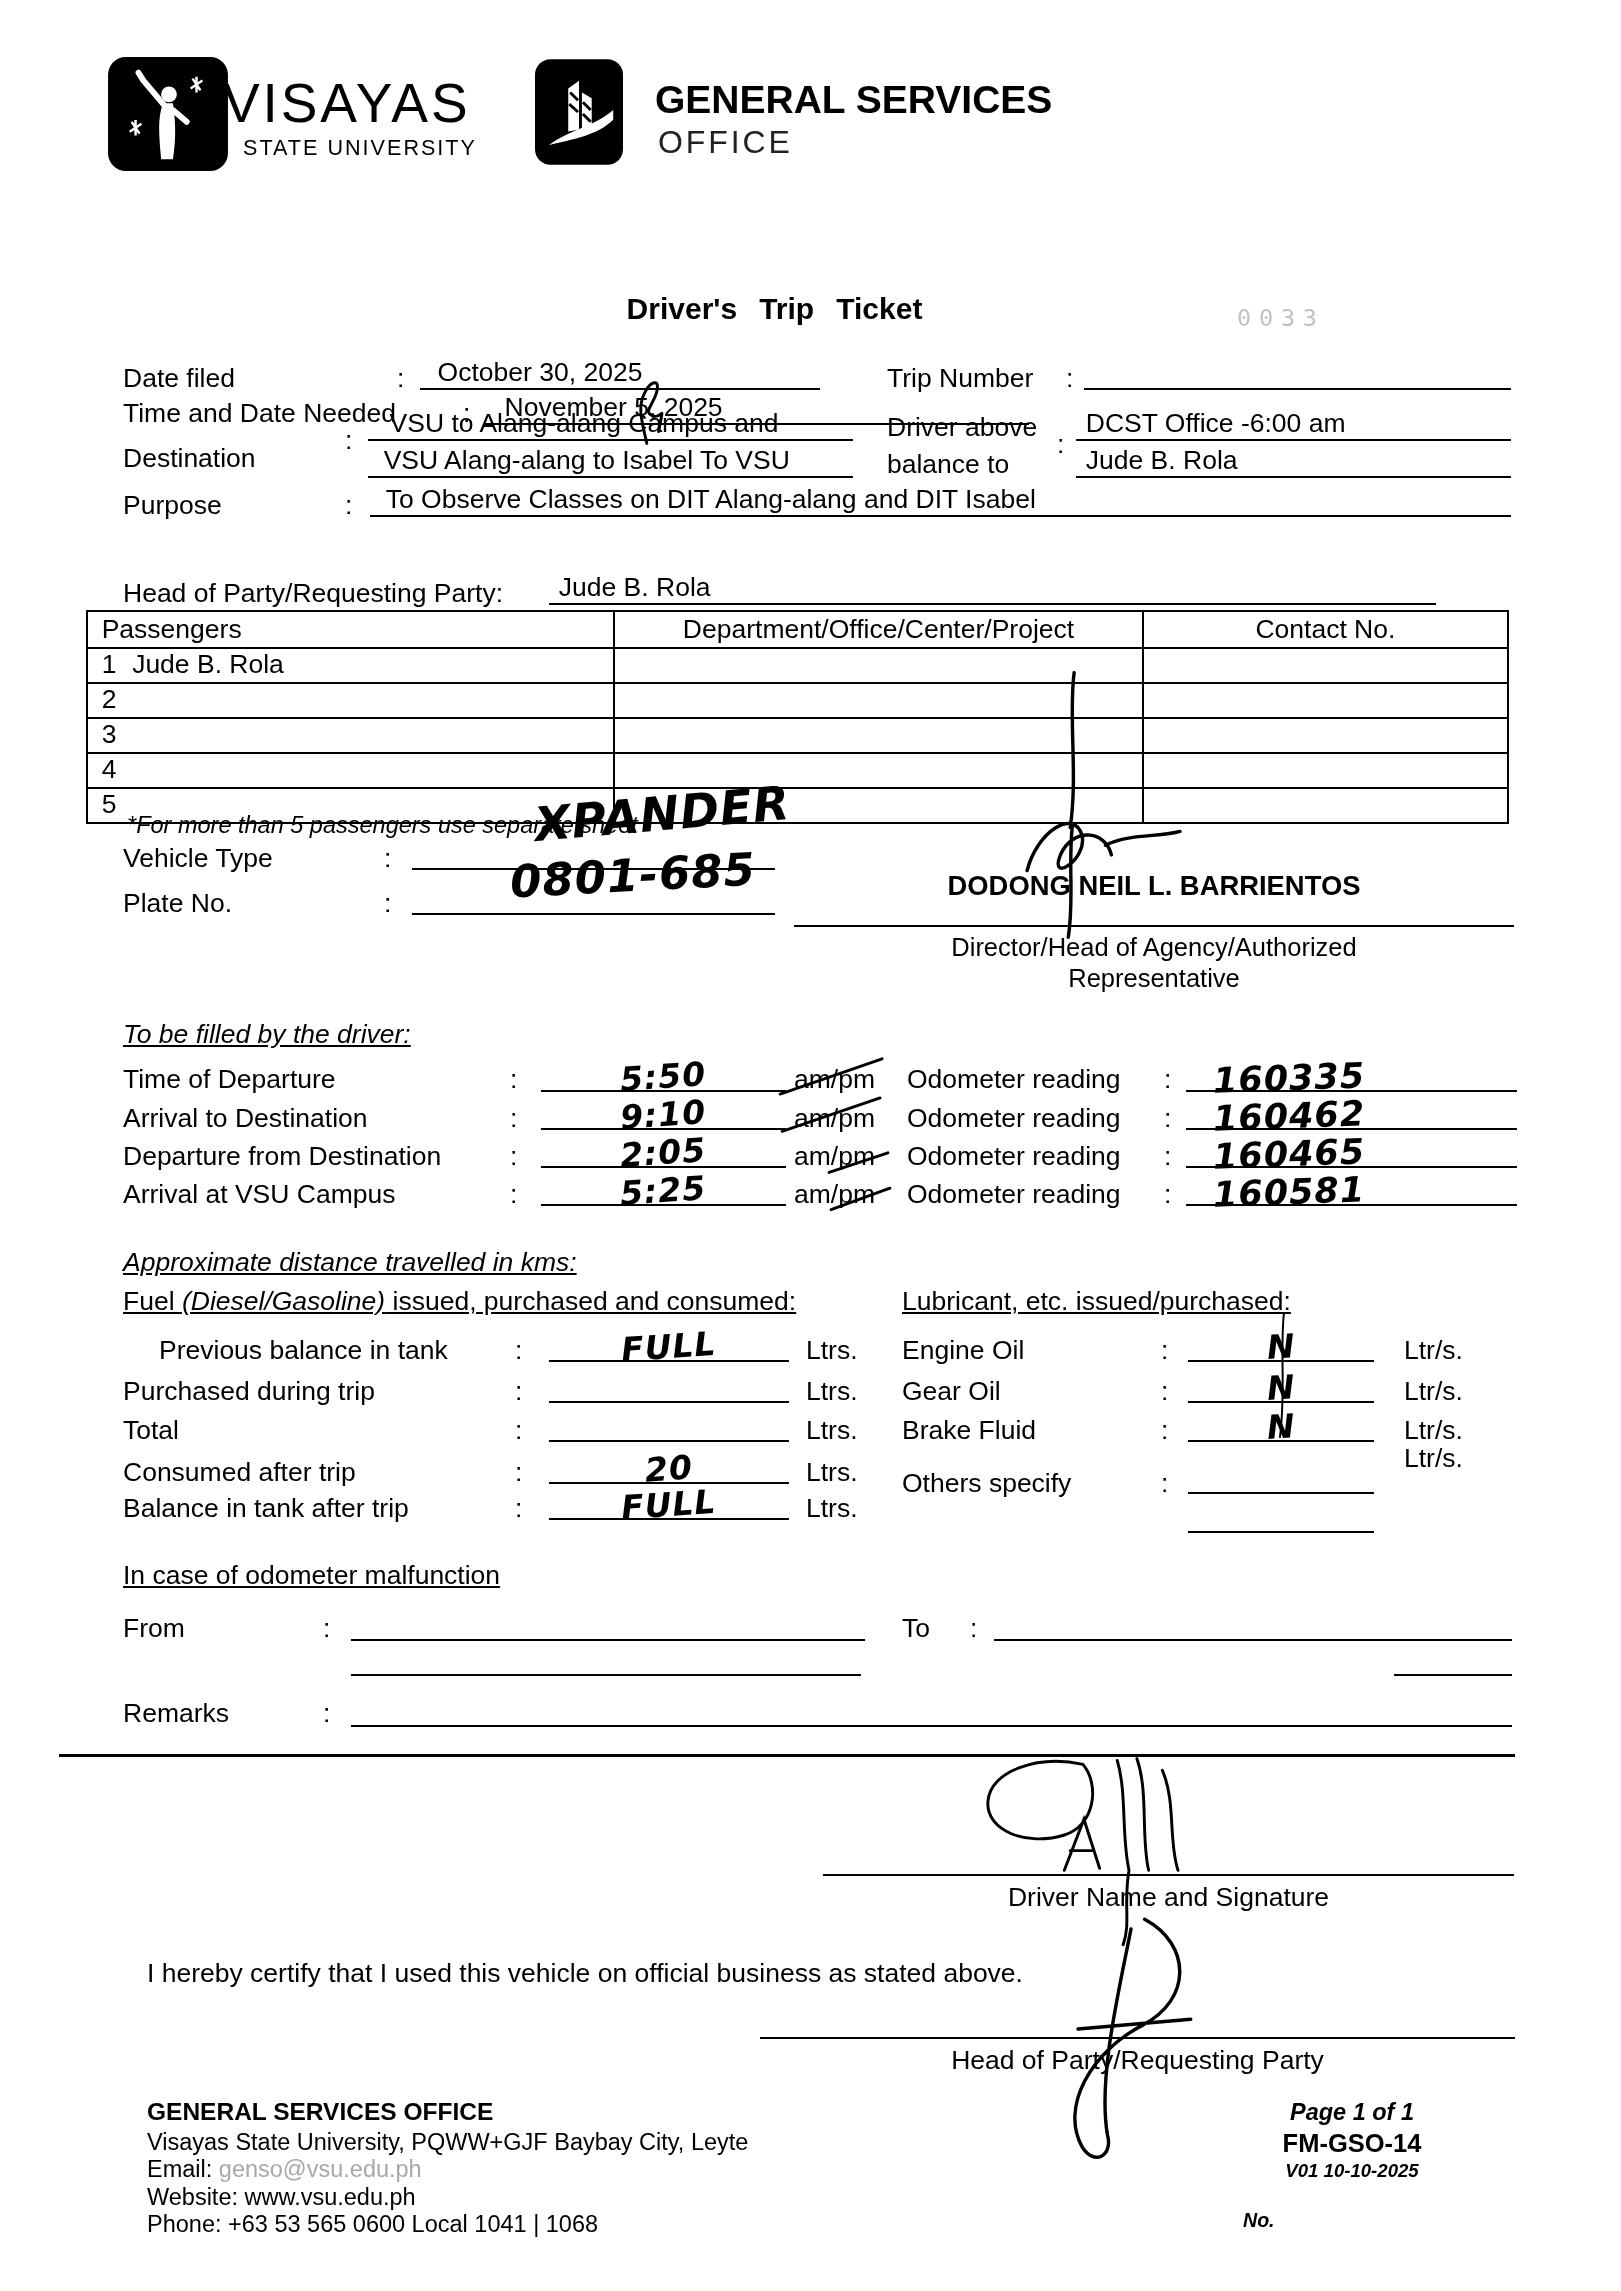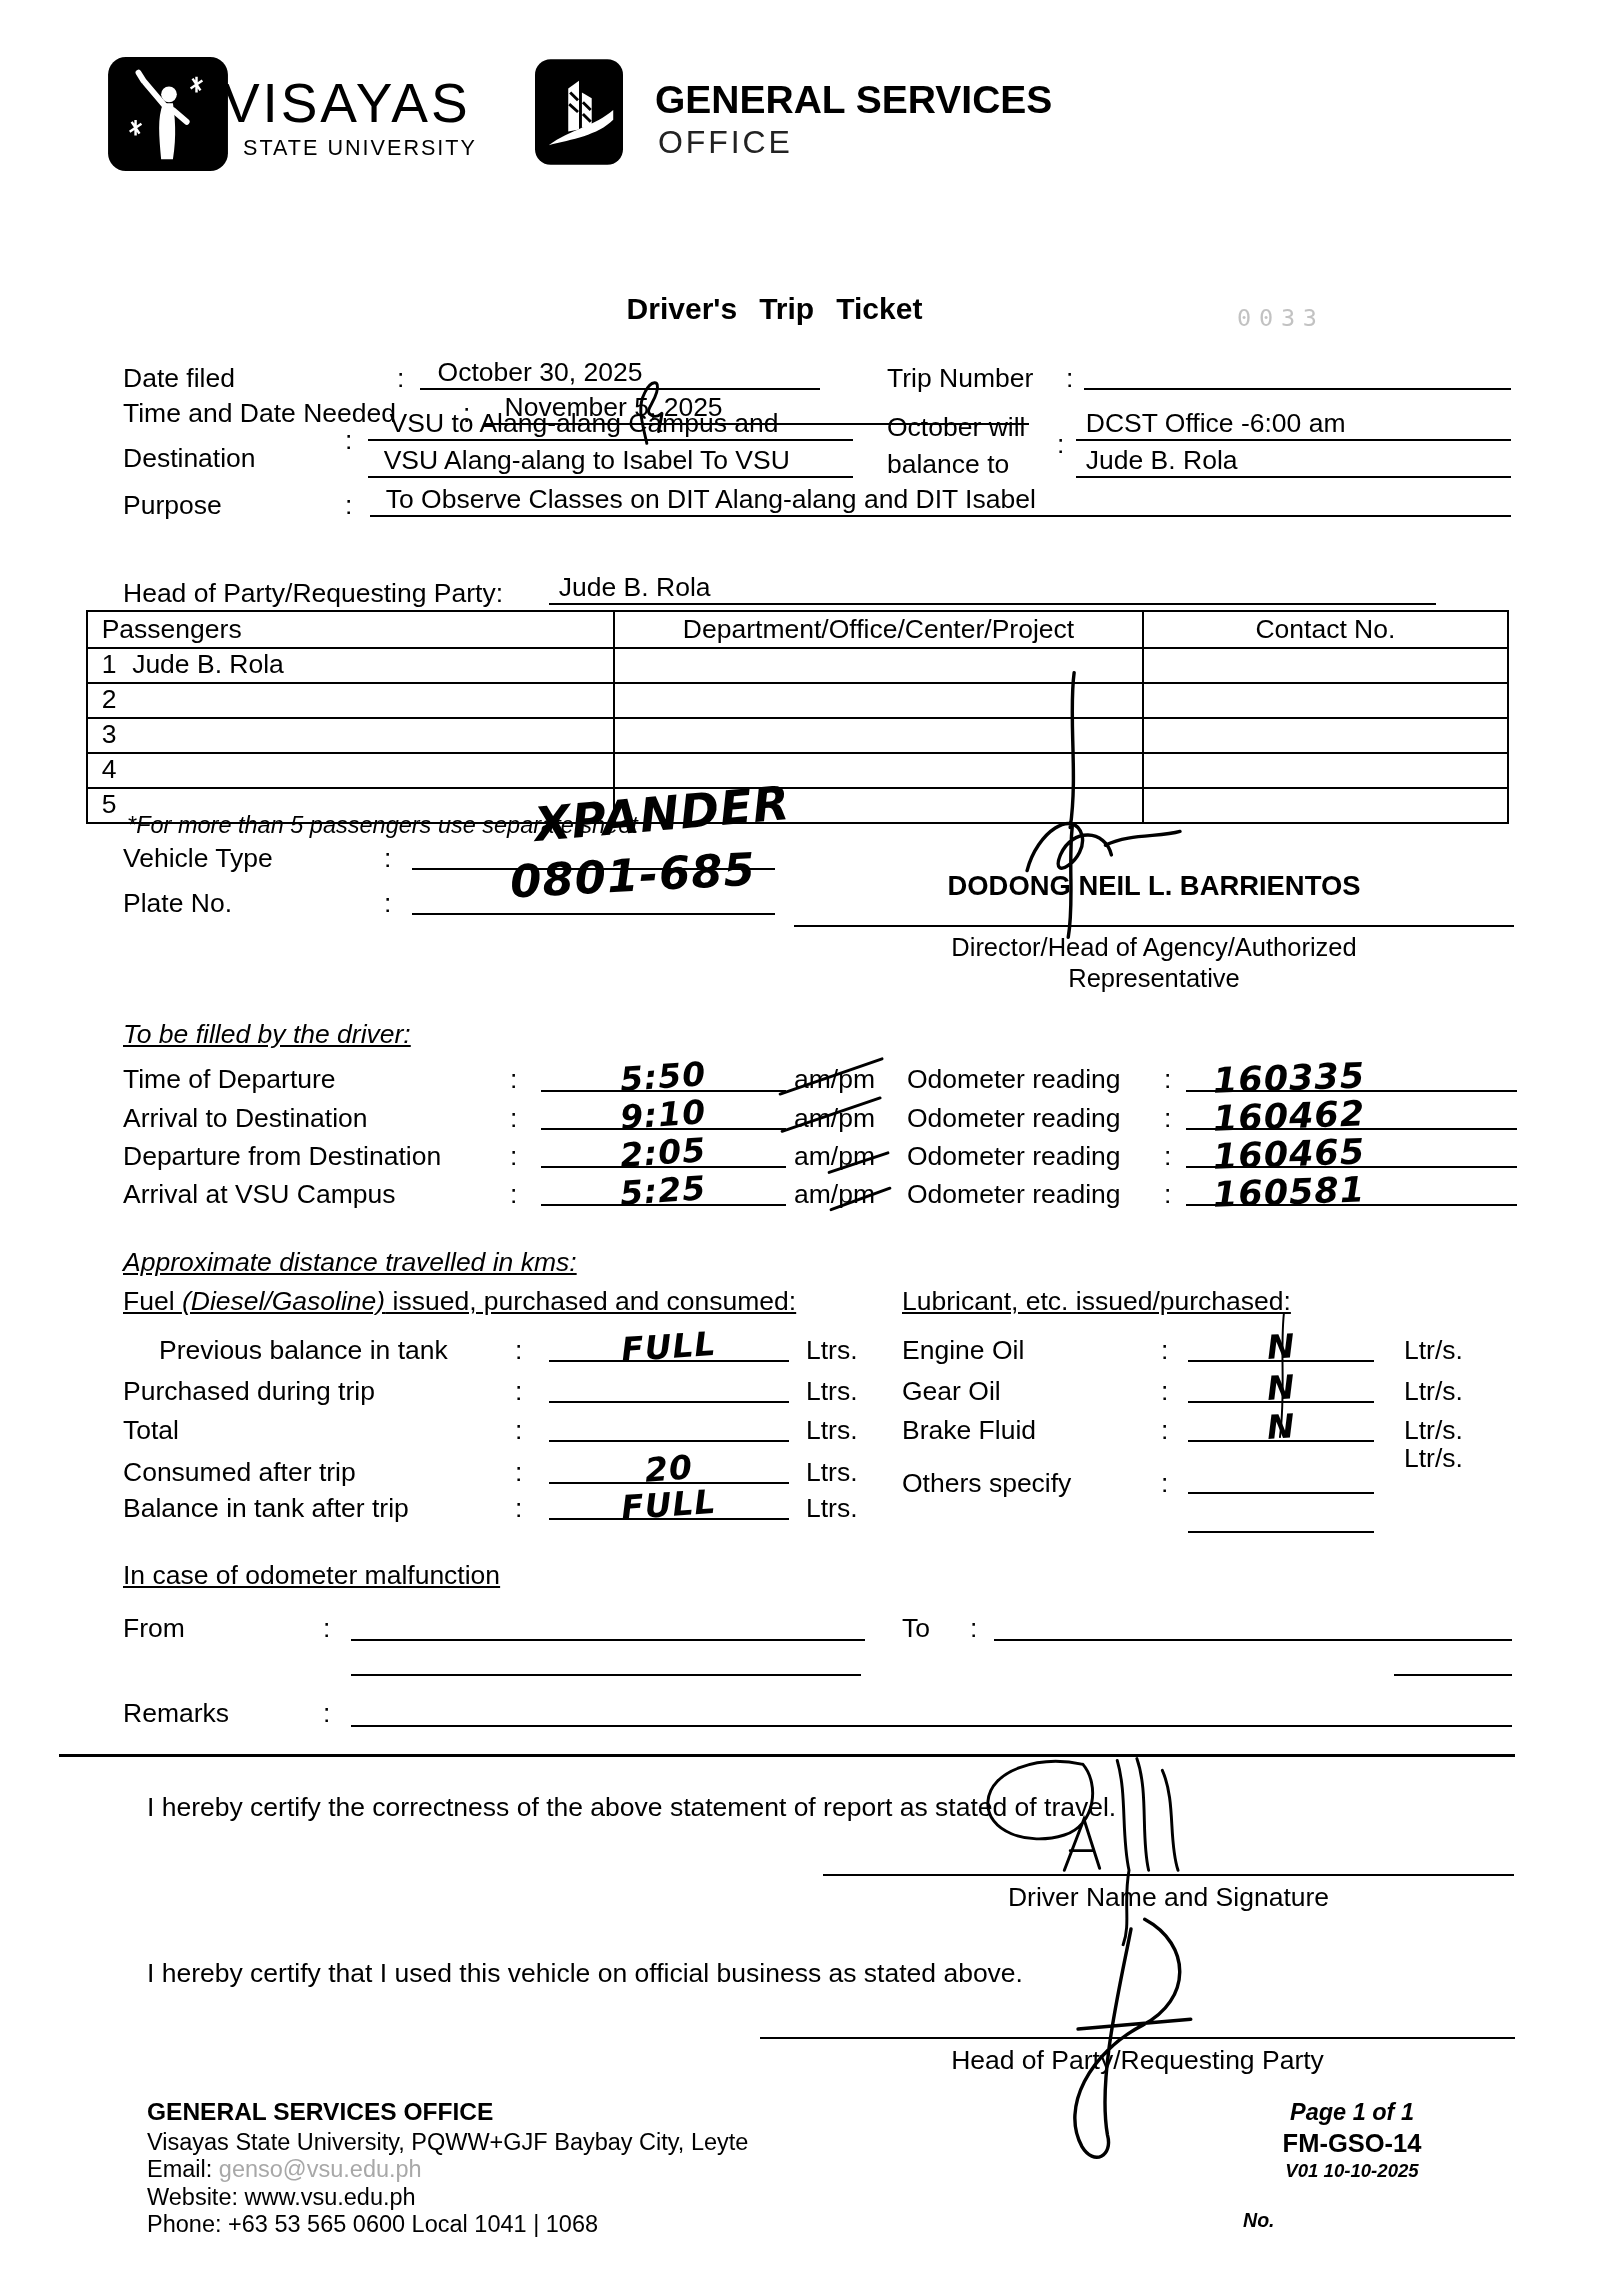--- a/index.html
+++ b/index.html
@@ -75,21 +75,21 @@
 
   <div class="lab" style="left:123px;top:443px;">Destination</div>
   <div class="lab" style="left:345px;top:425px;">:</div>
   <div class="fline" style="left:368px;top:443px;width:485px;">
     <span style="margin-left:5.9px;">VSU Alang-alang to Isabel To VSU</span>
   </div>
   <div class="fline" style="left:368px;top:406px;width:485px;">
     <span style="margin-left:11.8px;">VSU to Alang-alang Campus and</span>
   </div>
 
-  <div class="lab" style="left:887px;top:412px;">October will</div>
+  <div class="lab" style="left:887px;top:412px;">Driver above</div>
   <div class="lab" style="left:887px;top:449px;">balance to</div>
   <div class="lab" style="left:1057px;top:429px;">:</div>
   <div class="fline" style="left:1076px;top:406px;width:435px;">
     <span>DCST Office -6:00 am</span>
   </div>
   <div class="fline" style="left:1076px;top:443px;width:435px;">
     <span>Jude B. Rola</span>
   </div>
 
   <div class="lab" style="left:123px;top:490px;">Purpose</div>
@@ -287,21 +287,20 @@
   <div class="bline" style="left:994px;top:1639px;width:518px;"></div>
   <div class="bline" style="left:351px;top:1674px;width:510px;"></div>
   <div class="bline" style="left:1394px;top:1674px;width:118px;"></div>
 
   <div class="lab" style="left:123px;top:1698px;">Remarks</div>
   <div class="lab" style="left:323px;top:1698px;">:</div>
   <div class="bline" style="left:351px;top:1725px;width:1161px;"></div>
 
   <div style="position:absolute;left:59px;top:1754px;width:1456px;border-top:3.9px solid #000;"></div>
 
-  <div class="lab" style="left:147px;top:1792px;">I hereby certify the correctness of the above statement of report as stated of travel.</div>
   <div class="bline" style="left:823px;top:1874px;width:691px;"></div>
   <div class="lab" style="left:823px;top:1882px;width:691px;text-align:center;">Driver Name and Signature</div>
 
   <div class="lab" style="left:147px;top:1958px;">I hereby certify that I used this vehicle on official business as stated above.</div>
   <div class="bline" style="left:760px;top:2037px;width:755px;"></div>
   <div class="lab" style="left:760px;top:2045px;width:755px;text-align:center;">Head of Party/Requesting Party</div>
 
   <div class="lab b" style="left:147px;top:2098px;font-size:24.5px;">GENERAL SERVICES OFFICE</div>
   <div class="lab sm" style="left:147px;top:2129px;">Visayas State University, PQWW+GJF Baybay City, Leyte</div>
   <div class="lab sm" style="left:147px;top:2156px;">

